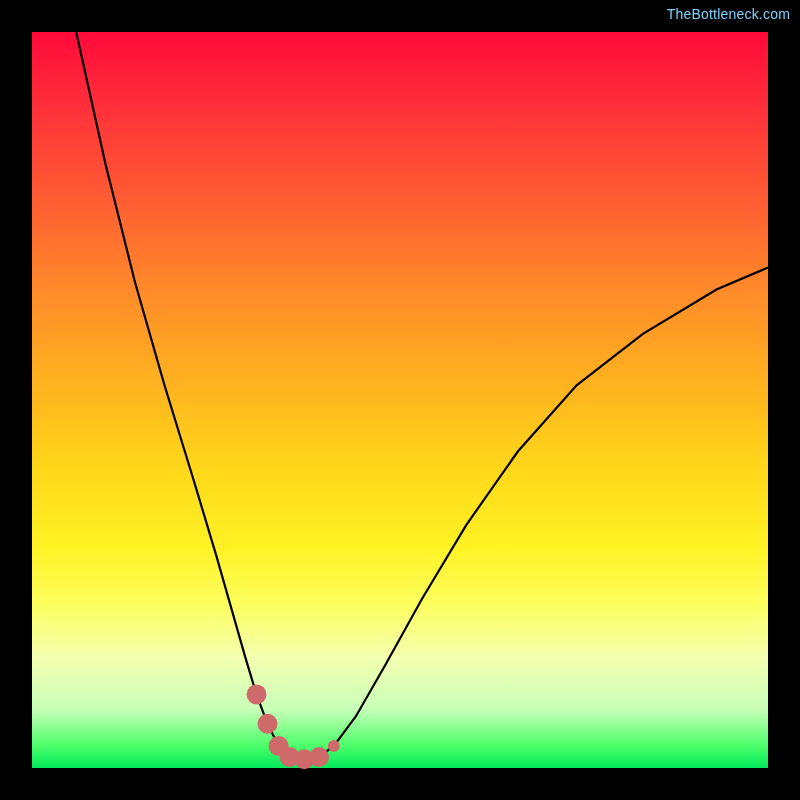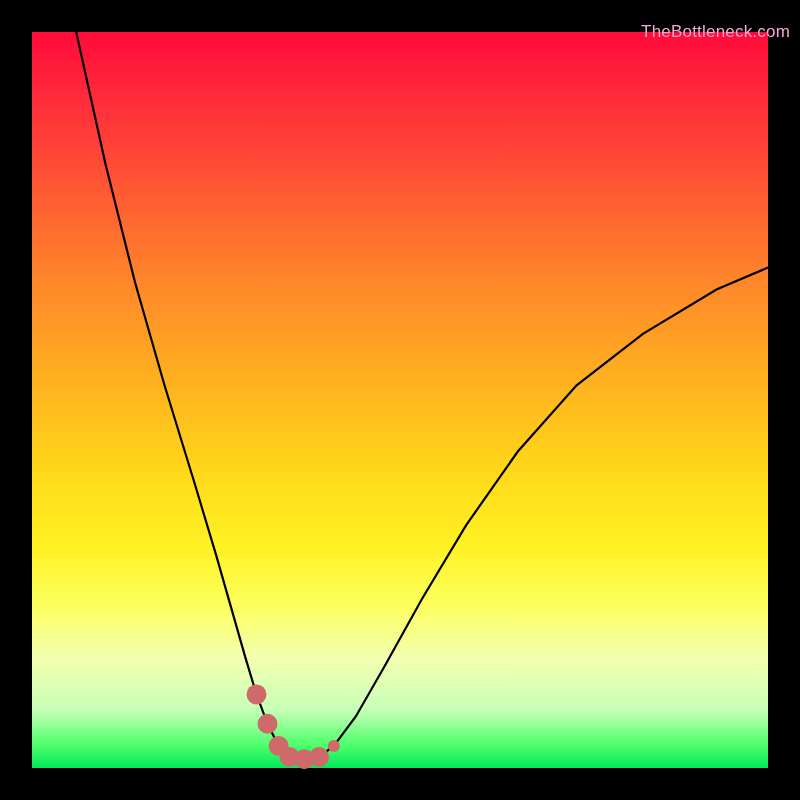--- a/index.html
+++ b/index.html
@@ -29,26 +29,25 @@
       #f3ffb0 85%,
       #c8ffb8 92%,
       #4cff6a 97%,
       #00e85a 100%
     );
   }
   .watermark {
     position: absolute;
     top: 6px;
     right: 10px;
-    color: #f9a8d4;
-    font-size: 17px;
+    color: #7dd3fc;
+    font-size: 14px;
     letter-spacing: 0.2px;
     font-weight: 500;
     user-select: none;
-    margin-top: 16px;
   }
   svg.curve {
     position: absolute;
     left: 0;
     top: 0;
     width: 736px;
     height: 736px;
     overflow: visible;
   }
   .curve-path {

